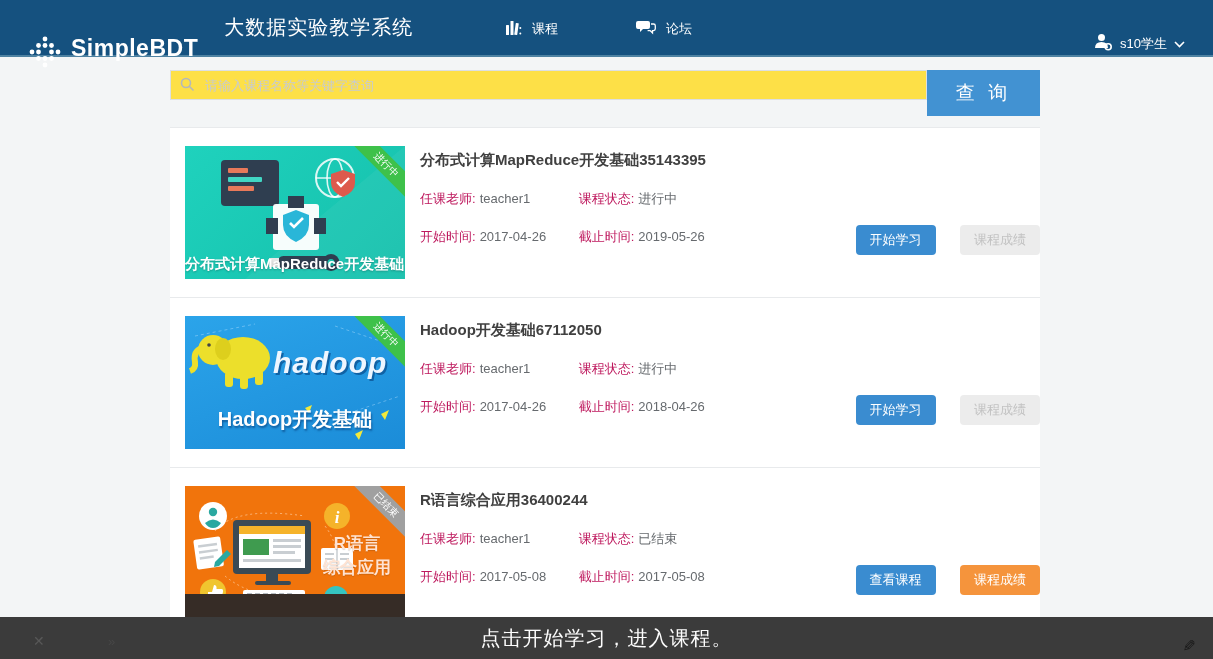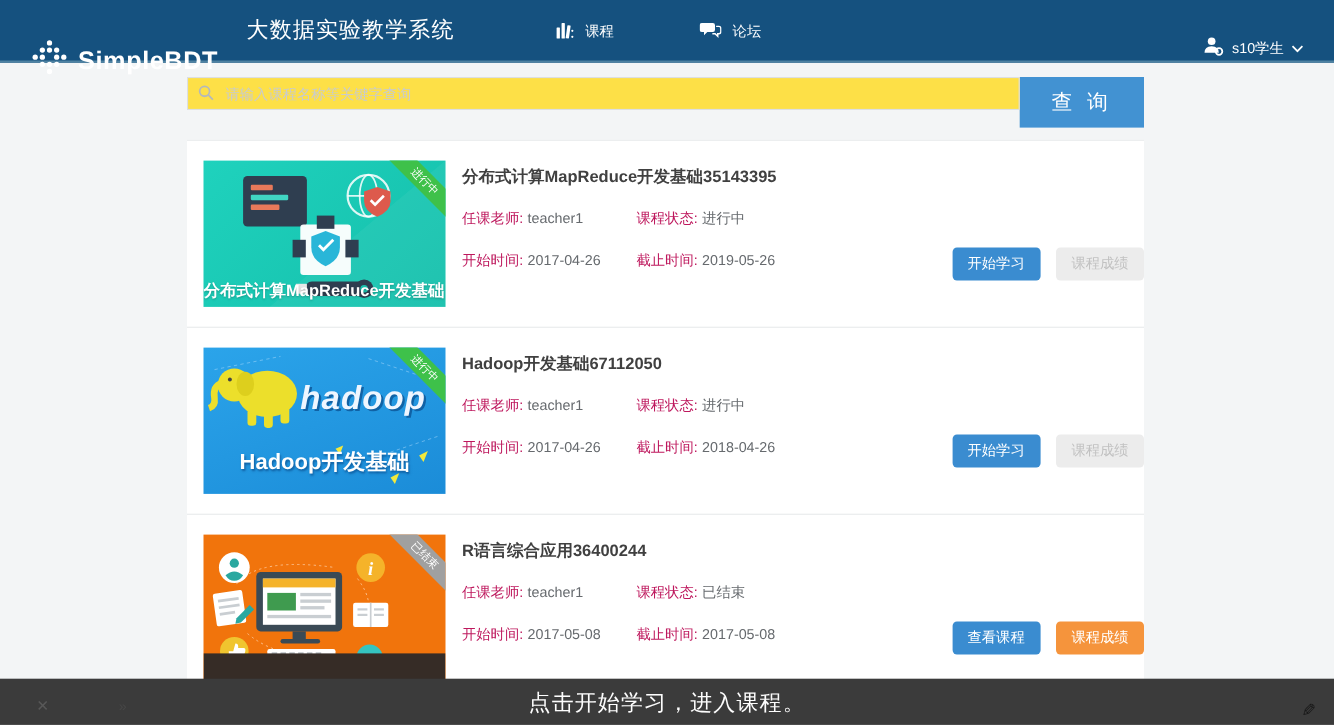--- a/index.html
+++ b/index.html
@@ -2,21 +2,21 @@
 <html><head>
 <meta charset="utf-8">
 <style>
   * { margin:0; padding:0; box-sizing:border-box; }
   body { font-family:"Liberation Sans", sans-serif; }
   .page { position:relative; width:1213px; height:659px; background:#f3f5f6; overflow:hidden; }
 
   
   .header { position:relative; height:57px; background:#15517f; border-bottom:2px solid #4e82a2;
             display:flex; align-items:center; color:#fff; }
-  .logo { display:flex; align-items:flex-end; margin-left:28px; cursor:pointer;margin-top:48px; }
+  .logo { display:flex; align-items:flex-start; margin-left:28px; cursor:pointer;margin-top:48px; }
   .logo svg { display:block; }
   .logo-text { font-size:23px; font-weight:600; margin-left:9px; letter-spacing:0.5px; }
   .app-title { font-size:20px; font-weight:normal; margin-left:26px; letter-spacing:1px; }
   .nav { position:absolute; left:505px; top:0; height:57px; display:flex; align-items:center; gap:78px; }
   .nav-item { display:flex; align-items:center; gap:10px; font-size:13px; cursor:pointer; }
   .user { position:absolute; right:28px; top:15px; height:57px; display:flex; align-items:center; gap:7px;
           font-size:13px; cursor:pointer; }
 
   
   .main { position:absolute; left:170px; top:70px; width:870px; }
@@ -55,21 +55,21 @@
   .ribbon-gray  { background:#a0a0a0; }
 
   .course-details { flex:1; margin-left:15px; }
   .course-title { font-size:15px; font-weight:bold; color:#404040; margin-top:5px; }
   .meta-row { margin-top:20px; font-size:13px; }
   .meta-pair { display:inline-block; min-width:155px; }
   .meta-lbl { color:#be185d; }
   .meta-val { color:#666a6e; margin-left:4px; }
 
   .course-buttons { position:absolute; right:0; bottom:42px; }
-  .btn { display:inline-block; min-width:80px; padding:6px 14px; margin-left:10px; border:none;
+  .btn { display:inline-block; min-width:80px; padding:6px 14px; margin-left:20px; border:none;
          border-radius:4px; font-size:13px; text-align:center; cursor:pointer;
          font-family:"Liberation Sans", sans-serif; }
   .btn-primary { background:#3a8cd0; color:#fff; }
   .btn-disabled { background:#ececec; color:#c2c2c2; cursor:default; }
   .btn-orange { background:#f5943c; color:#fff; }
 
   
   .caption-bar { position:absolute; left:0; bottom:0; width:100%; height:42px; background:#3b3b3b;
                  display:flex; align-items:center; justify-content:center; z-index:20; }
   .caption-text { color:#fdfdfd; font-size:20px; letter-spacing:1px; }
@@ -297,20 +297,24 @@
             <rect x="58" y="104" width="62" height="14" rx="2" fill="#ffffff"></rect>
             <g fill="#b9bfc4">
               <rect x="62" y="107" width="5" height="4"></rect>
                 <rect x="70" y="107" width="5" height="4"></rect>
                 <rect x="78" y="107" width="5" height="4"></rect>
               <rect x="86" y="107" width="5" height="4"></rect>
                 <rect x="94" y="107" width="5" height="4"></rect>
                 <rect x="102" y="107" width="5" height="4"></rect>
             </g>
           </svg>
+          <div class="r-text">
+            <div>R语言</div>
+            <div>综合应用</div>
+          </div>
           <div class="dark-strip"></div>
           <div class="ribbon ribbon-gray">已结束</div>
         </div>
         <div class="course-details">
           <div class="course-title">R语言综合应用36400244</div>
           <div class="meta-row">
             <span class="meta-pair"><span class="meta-lbl">任课老师:</span><span class="meta-val">teacher1</span></span>
             <span class="meta-pair"><span class="meta-lbl">课程状态:</span><span class="meta-val">已结束</span></span>
           </div>
           <div class="meta-row">

